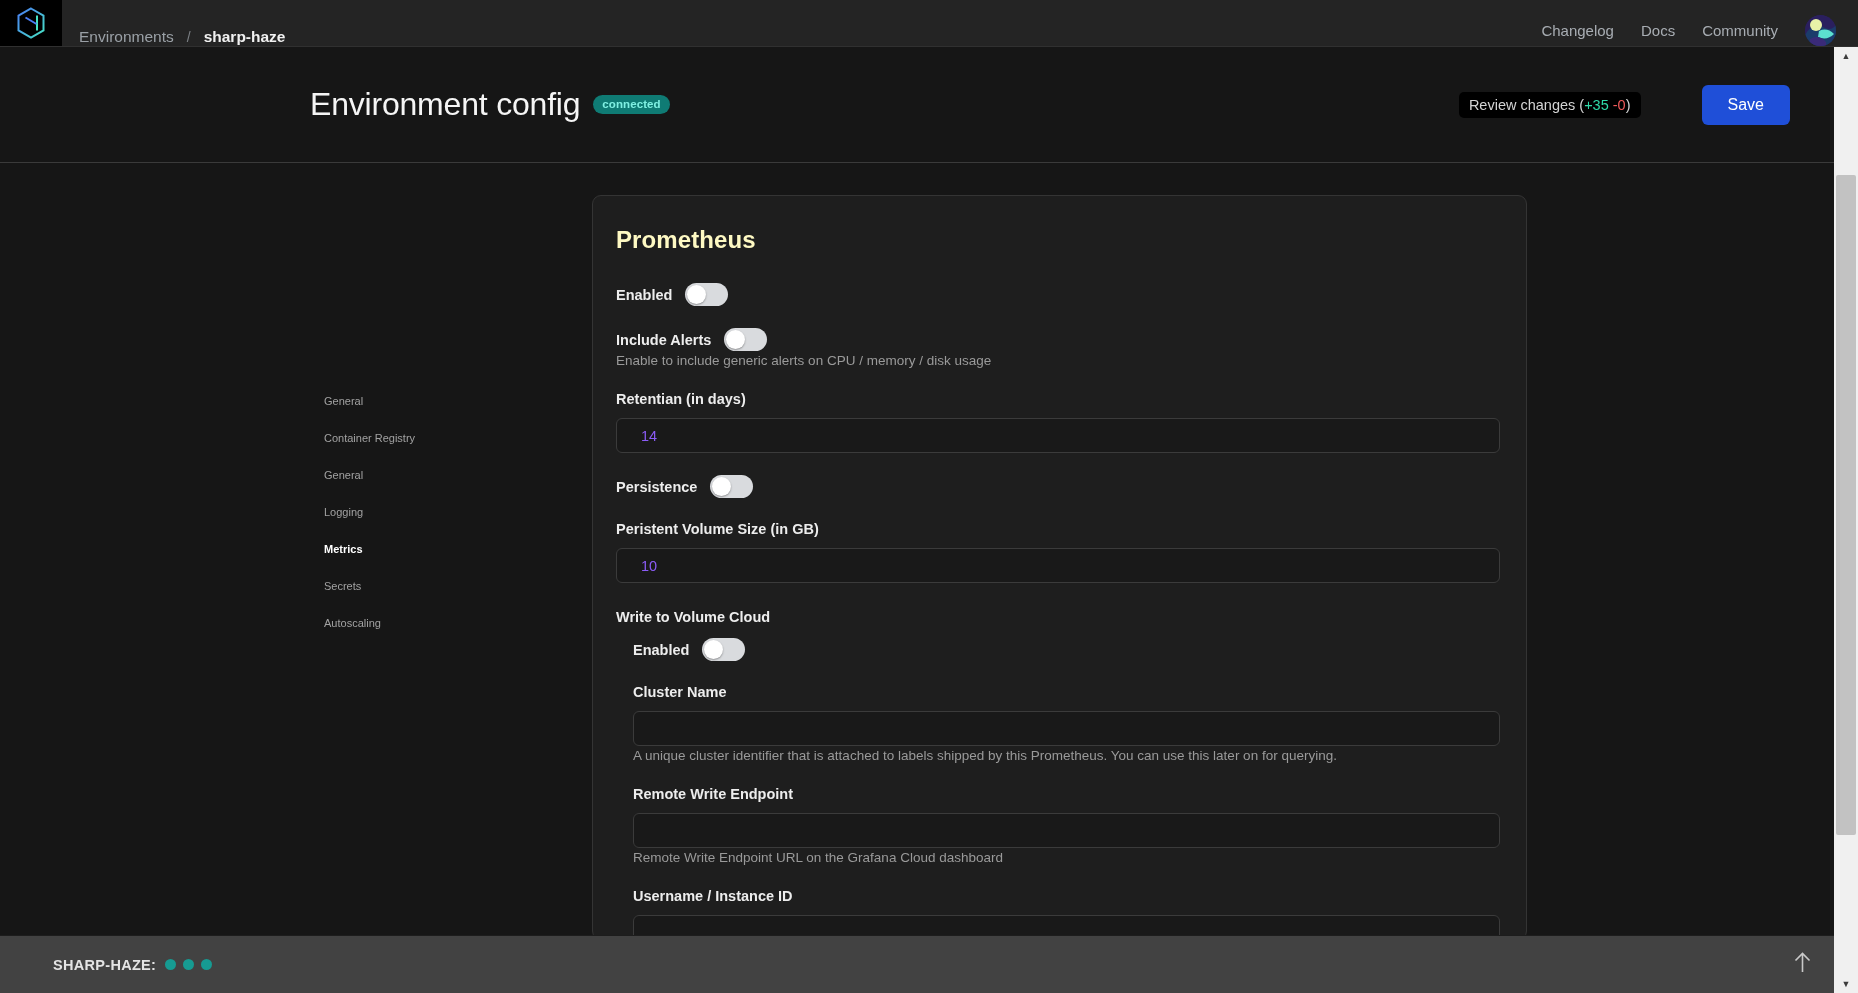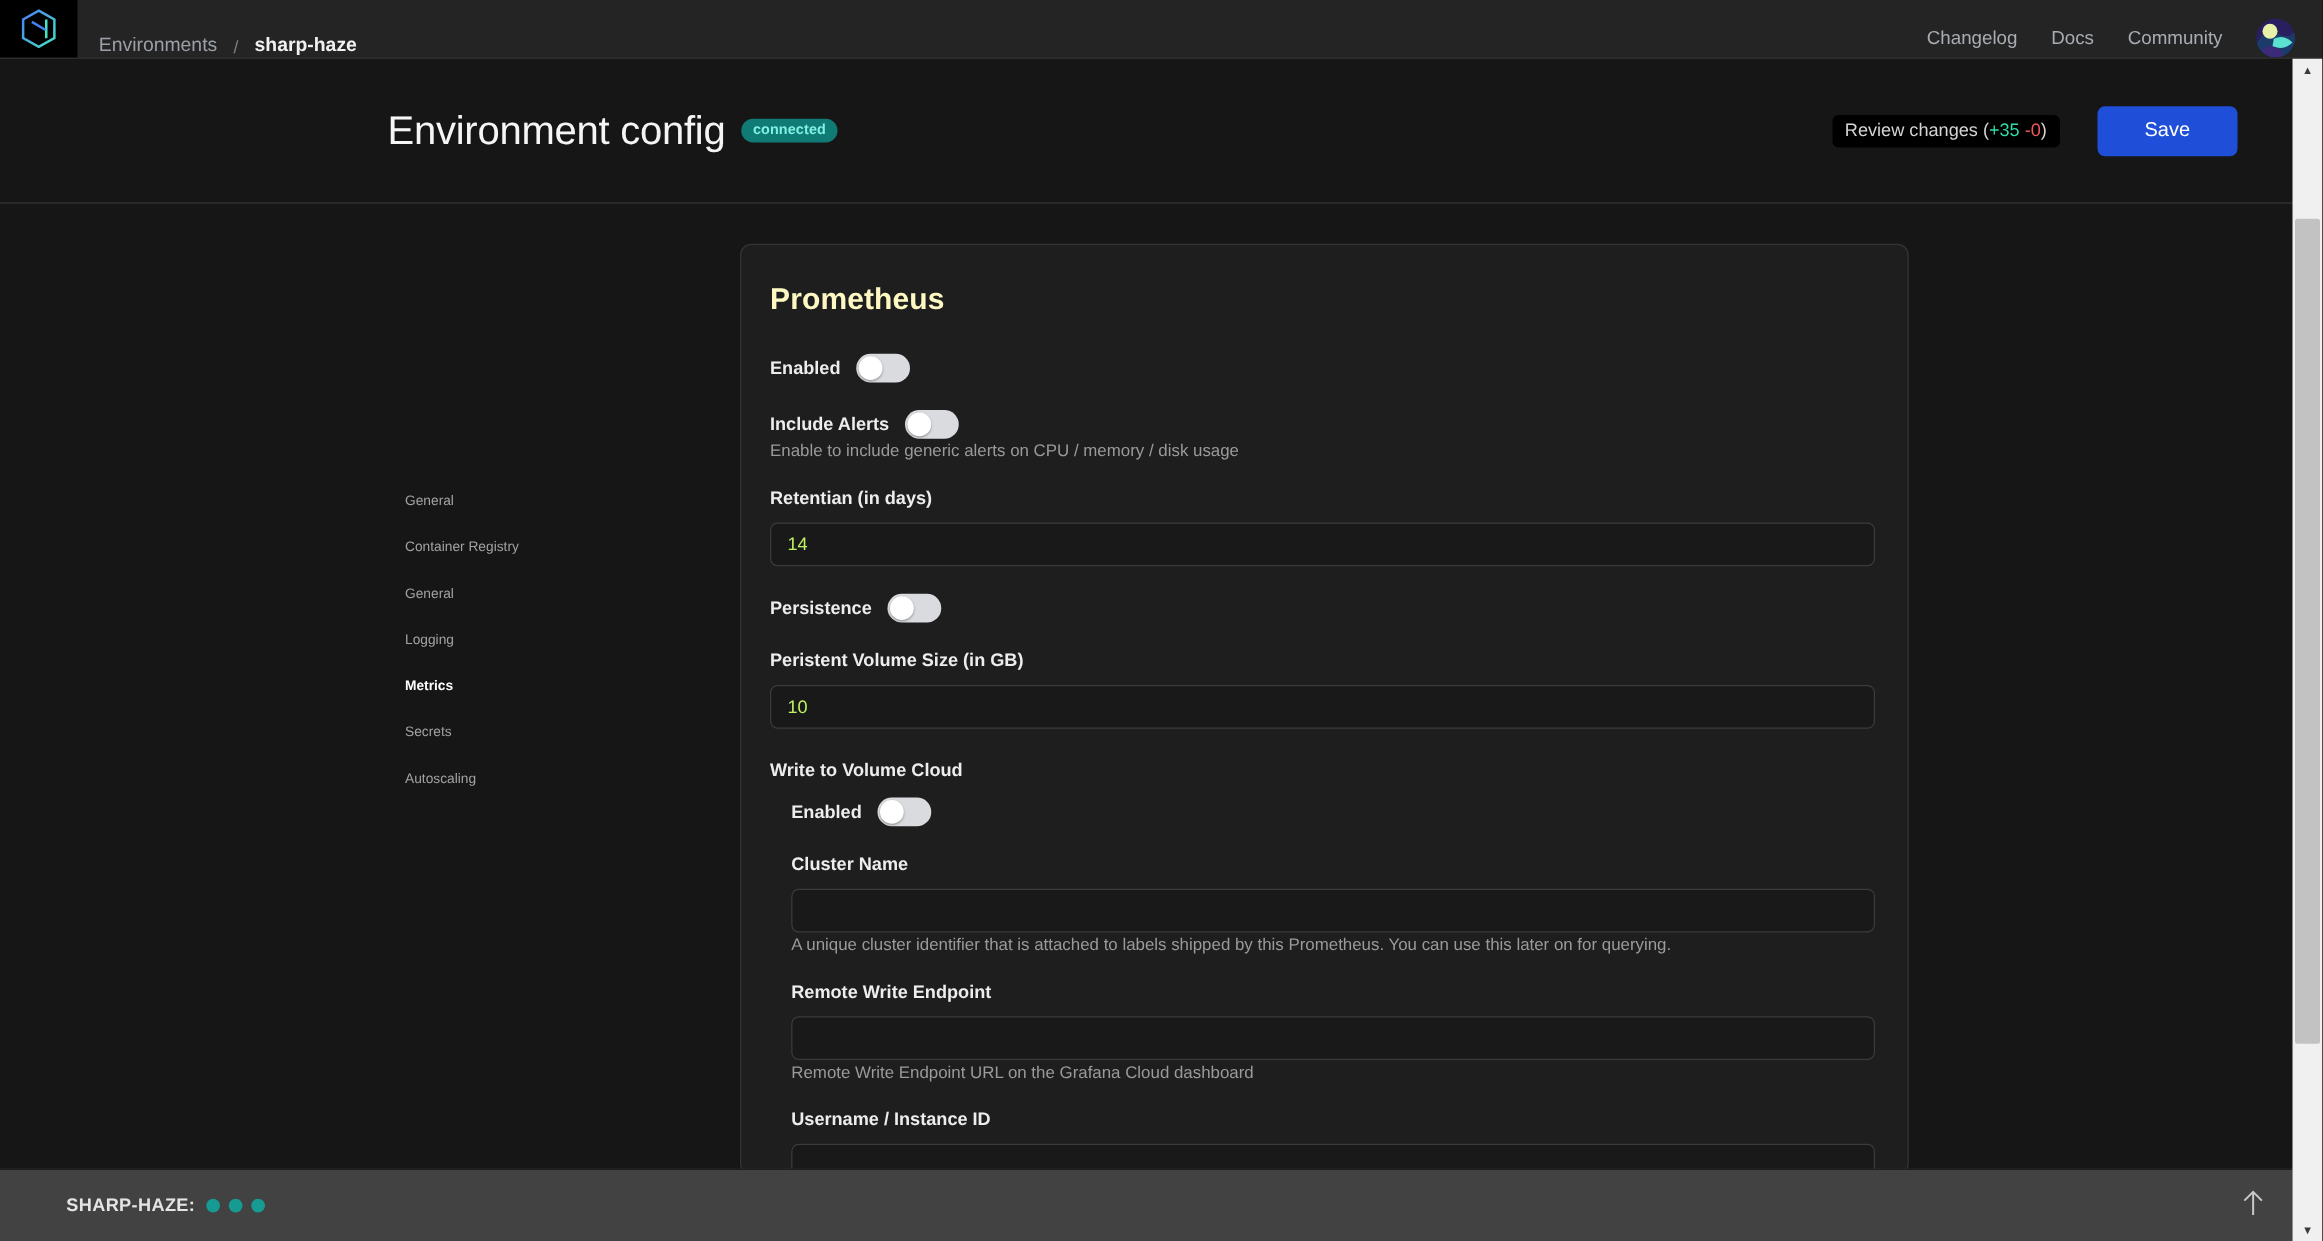--- a/index.html
+++ b/index.html
@@ -125,25 +125,26 @@
     cursor: pointer;
     font-family: "Liberation Sans", sans-serif;
     white-space: nowrap;
   }
   .add-count { color: #2fd9a8; }
   .del-count { color: #f05a5a; }
   .save-btn {
     background: #1f4fd8;
     color: #fff;
     font-size: 16px;
-    padding: 11px 38px;
+    padding: 11px 26px;
     border: none;
     border-radius: 6px;
     cursor: pointer;
     font-family: "Liberation Sans", sans-serif;
+    margin-left: 31px;
   }
 
   
   .body-area {
     flex: 1 1 auto;
     position: relative;
     overflow: hidden;
     display: flex;
     background: #161616;
   }
@@ -223,23 +224,23 @@
     box-shadow: 0 1px 2px rgba(0,0,0,.35);
   }
 
   .text-input {
     display: block;
     width: 100%;
     height: 35px;
     background: #191919;
     border: 1px solid #3b3b3b;
     border-radius: 6px;
-    color: #bef264;
+    color: #8b5cf6;
     font-size: 14.5px;
-    padding: 0 13px;
+    padding: 0 24px;
     margin-top: 10px;
     font-family: "Liberation Sans", sans-serif;
     outline: none;
   }
   .text-input::placeholder { color: #6d6d6d; }
 
   .section-group { margin-top: 26px; }
   .group-title {
     font-size: 14.5px;
     font-weight: bold;

